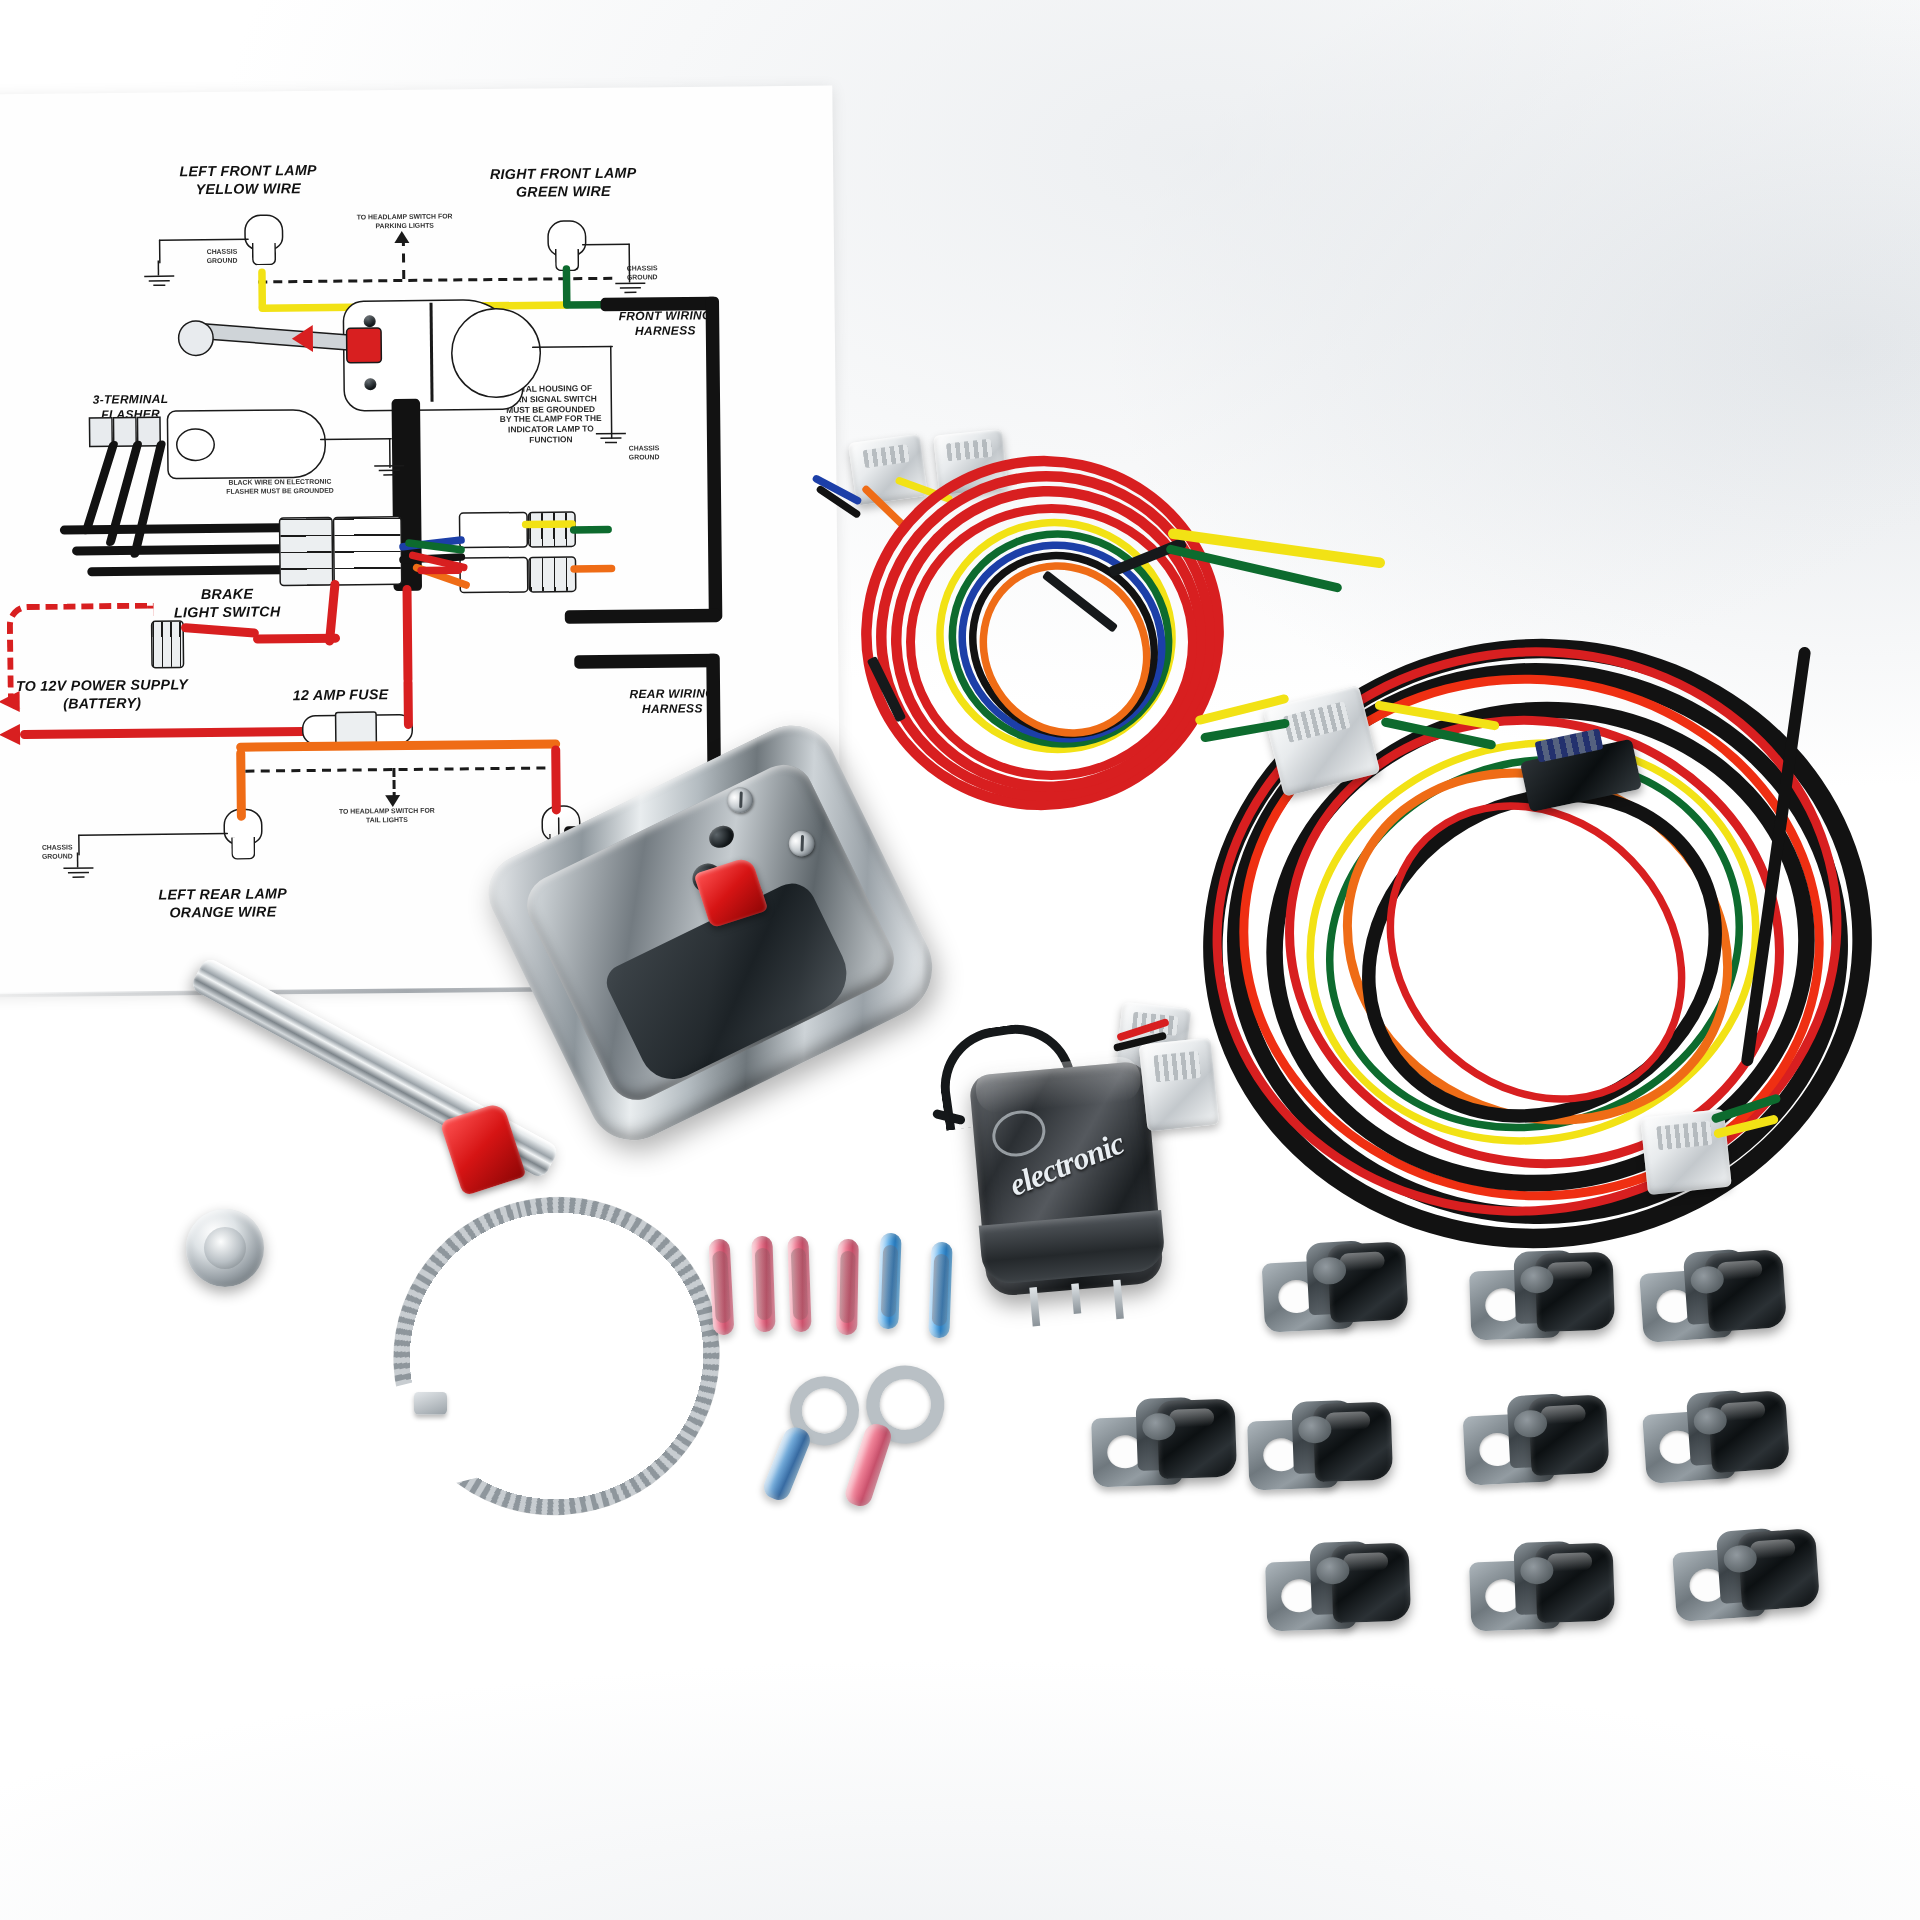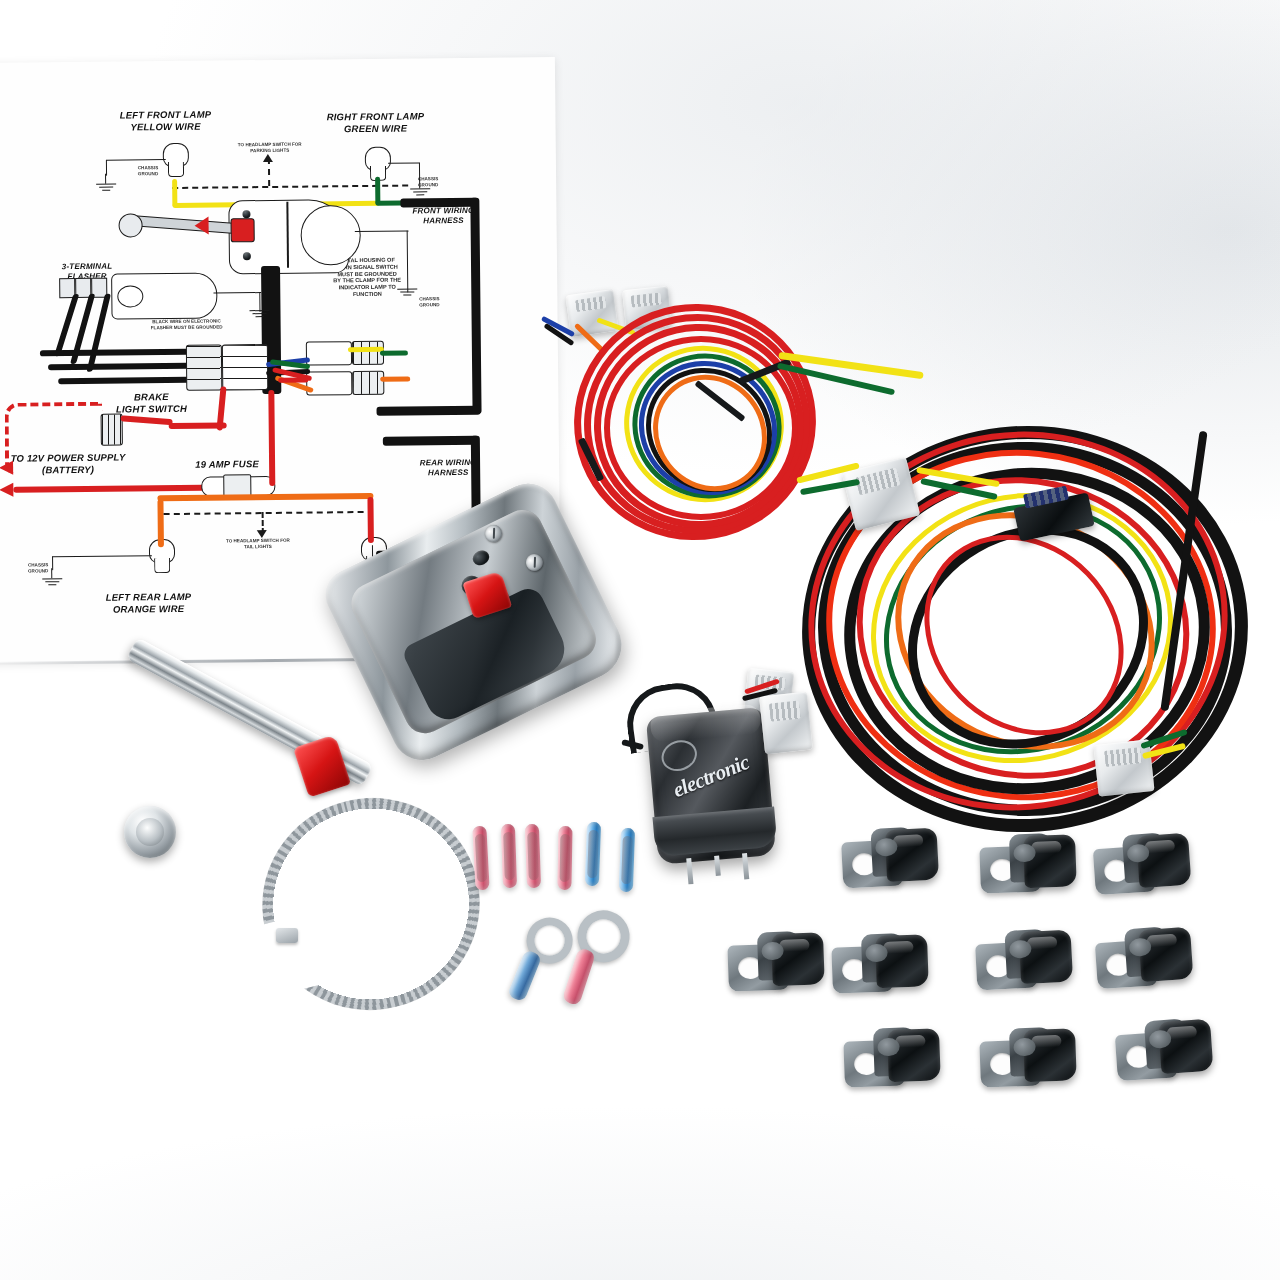--- a/index.html
+++ b/index.html
@@ -182,21 +182,21 @@
       <div class="lbl l6" style="left:335px;top:198px;width:110px;">METAL HOUSING OF
 TURN SIGNAL SWITCH
 MUST BE GROUNDED
 BY THE CLAMP FOR THE
 INDICATOR LAMP TO
 FUNCTION</div>
       <div class="lbl l9" style="left:118px;top:330px;width:110px;">BRAKE
 LIGHT SWITCH</div>
       <div class="lbl l9" style="left:8px;top:390px;width:162px;">TO 12V POWER SUPPLY
 (BATTERY)</div>
-      <div class="lbl l9" style="left:196px;top:398px;width:104px;">19 AMP FUSE</div>
+      <div class="lbl l9" style="left:196px;top:398px;width:104px;">12 AMP FUSE</div>
       <div class="lbl l9" style="left:100px;top:530px;width:136px;">LEFT REAR LAMP
 ORANGE WIRE</div>
       <div class="lbl l9" style="left:348px;top:530px;width:130px;">RIGHT REAR LAMP</div>
       <div class="lbl l5" style="left:230px;top:478px;width:96px;">TO HEADLAMP SWITCH FOR
 TAIL LIGHTS</div>
       <div class="lbl l5" style="left:36px;top:500px;width:44px;">CHASSIS
 GROUND</div>
       <div class="lbl l5" style="left:150px;top:104px;width:44px;">CHASSIS
 GROUND</div>
       <div class="lbl l5" style="left:430px;top:118px;width:44px;">CHASSIS

